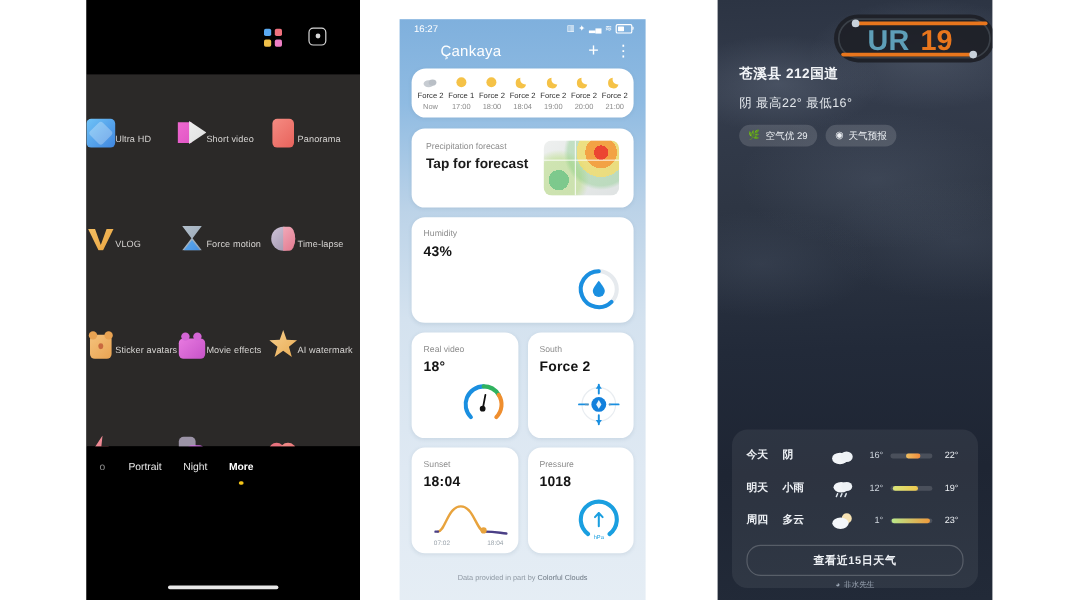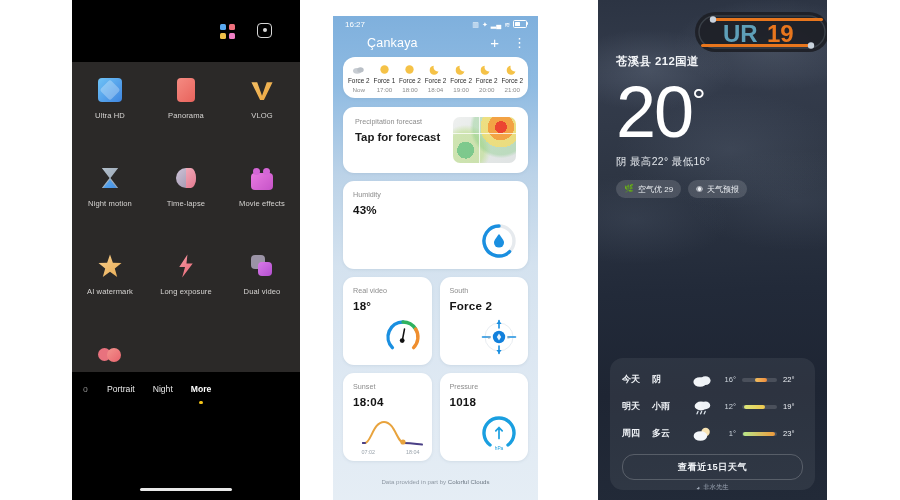--- a/index.html
+++ b/index.html
@@ -9,21 +9,21 @@
   
   .panel1{position:absolute;left:72px;top:0;width:228px;height:500px;background:#000;overflow:hidden;}
   .p1-topbar{height:62px;background:#000;display:flex;align-items:center;justify-content:flex-end;padding-right:26px;box-sizing:border-box;}
   .grid-ic{width:15px;height:15px;display:grid;grid-template-columns:6px 6px;grid-template-rows:6px 6px;gap:3px;margin-right:22px;}
   .grid-ic i{display:block;border-radius:1.5px;}
   .gear-ic{width:17px;height:17px;position:relative;}
   .gear-ic .oct{width:15px;height:15px;border:1.3px solid #d8d8d8;border-radius:4px;transform:rotate(0deg);box-sizing:border-box;position:relative;}
   .gear-ic .oct:before{content:"";position:absolute;left:50%;top:50%;width:4px;height:4px;margin:-2px 0 0 -2px;border-radius:50%;background:#d8d8d8;}
   .p1-sheet{background:#2b2928;height:310px;padding-top:16px;box-sizing:border-box;}
   .p1-grid{display:grid;grid-template-columns:repeat(3,1fr);row-gap:14px;}
-  .p1-cell{display:flex;flex-direction:column;align-items:center;justify-content:flex-start;height:74px;}
+  .p1-cell{display:flex;flex-direction:row;align-items:center;justify-content:flex-start;height:74px;}
   .p1-ic{width:24px;height:24px;margin-bottom:9px;position:relative;}
   .p1-lbl{font-size:7.6px;color:#d6d4d2;letter-spacing:.1px;text-align:center;white-space:nowrap;}
   .p1-bottom{background:#000;height:128px;position:relative;}
   .modes{display:flex;align-items:center;gap:16px;padding-top:10px;padding-left:10px;font-size:8.6px;color:#e9e9e9;}
   .modes .m{position:relative;padding:2px 1px;}
   .modes .m.sel{color:#fff;font-weight:600;}
   .modes .m.sel:after{content:"";position:absolute;left:50%;bottom:-8px;width:3.4px;height:3.4px;margin-left:-1.7px;border-radius:50%;background:#f5c518;}
   .modes .m.clip{color:#8c8c8c;overflow:hidden;width:6px;}
   .homebar{position:absolute;left:50%;bottom:9px;transform:translateX(-50%);width:92px;height:3px;border-radius:2px;background:#e8e8e8;}
 
@@ -93,21 +93,21 @@
   .chip{display:flex;align-items:center;gap:4px;background:rgba(255,255,255,.14);border-radius:9px;padding:3.5px 8px;color:#edf0f4;font-size:8px;}
   .chip .ci{font-size:8px;line-height:1;}
   .fc{position:absolute;left:12px;right:12px;top:358px;background:rgba(255,255,255,.065);border-radius:13px;padding:8px 12px 10px 12px;box-sizing:border-box;z-index:3;}
   .fc-row{display:flex;align-items:center;height:27px;}
   .fc-day{color:#eef1f5;font-size:9px;width:24px;font-weight:600;}
   .fc-desc{color:#eef1f5;font-size:9px;width:36px;margin-left:6px;font-weight:600;}
   .fc-ic{width:20px;height:16px;position:relative;margin:0 4px 0 4px;flex:0 0 auto;}
   .fc-lo{color:#cfd6de;font-size:7.6px;width:20px;text-align:right;}
   .fc-bar{flex:1;height:4px;border-radius:3px;margin:0 6px;position:relative;background:rgba(255,255,255,.14);}
   .fc-bar i{position:absolute;top:0;bottom:0;border-radius:3px;display:block;}
-  .fc-hi{color:#eef1f5;font-size:7.6px;width:20px;text-align:left;}
+  .fc-hi{color:#eef1f5;font-size:7.6px;width:20px;text-align:center;}
   .fc-btn{margin-top:7px;height:24px;border-radius:12px;border:1px solid rgba(255,255,255,.20);display:flex;align-items:center;justify-content:center;color:#eef1f5;font-size:9.2px;font-weight:600;letter-spacing:.5px;}
   .p3-foot{position:absolute;left:0;right:0;bottom:8px;text-align:center;color:#9aa4b2;font-size:6.4px;z-index:3;display:flex;align-items:center;justify-content:center;gap:3px;}
 </style>
 </head>
 <body>
 
 <div class="stage">
 
   <div class="panel1">
 
@@ -127,51 +127,67 @@
       <div class="p1-grid">
 
         <div class="p1-cell">
           <div class="p1-ic">
             <div class="sh sq" style="background:linear-gradient(135deg,#6fc3f7,#3f86e0);transform:rotate(0deg);"></div>
             <div class="sh sq" style="background:rgba(255,255,255,.28);transform:rotate(45deg) scale(.62);"></div>
           </div>
           <div class="p1-lbl">Ultra HD</div>
         </div>
 
+        <div class="p1-cell">
+          <div class="p1-ic">
+            <div class="sh" style="background:linear-gradient(135deg,#f06ad0,#d94bc0);clip-path:polygon(0 14%,48% 14%,48% 86%,0 86%);border-radius:3px;"></div>
+            <div class="sh" style="background:linear-gradient(135deg,#f5f5f5,#dcdcdc);clip-path:polygon(40% 10%,100% 50%,40% 90%);"></div>
+          </div>
+          <div class="p1-lbl">Short video</div>
+        </div>
 
         <div class="p1-cell">
           <div class="p1-ic">
             <div class="sh sq" style="background:linear-gradient(135deg,#f58b82,#e8635c);left:3px;right:3px;"></div>
           </div>
           <div class="p1-lbl">Panorama</div>
         </div>
 
         <div class="p1-cell">
           <div class="p1-ic">
             <div class="sh" style="background:linear-gradient(135deg,#f5c268,#e9a23c);clip-path:polygon(6% 18%,30% 18%,50% 74%,70% 18%,94% 18%,58% 92%,42% 92%);"></div>
           </div>
           <div class="p1-lbl">VLOG</div>
         </div>
 
         <div class="p1-cell">
           <div class="p1-ic">
             <div class="sh" style="background:linear-gradient(135deg,#b8c4d0,#8e9dad);clip-path:polygon(16% 8%,84% 8%,52% 50%,84% 92%,16% 92%,48% 50%);"></div>
             <div class="sh" style="background:linear-gradient(135deg,#6fc3f7,#3f86e0);clip-path:polygon(22% 92%,78% 92%,50% 56%);"></div>
           </div>
-          <div class="p1-lbl">Night motion</div>
+          <div class="p1-lbl">Force motion</div>
         </div>
 
         <div class="p1-cell">
           <div class="p1-ic">
             <div class="sh" style="background:linear-gradient(135deg,#cfc3d8,#9a8fa8);border-radius:50%;left:2px;right:2px;top:2px;bottom:2px;"></div>
             <div class="sh" style="background:linear-gradient(135deg,#f0a9b8,#e3798f);border-radius:0 50% 50% 0;left:50%;right:2px;top:2px;bottom:2px;"></div>
           </div>
           <div class="p1-lbl">Time-lapse</div>
         </div>
 
+        <div class="p1-cell">
+          <div class="p1-ic">
+            <div class="sh sq" style="background:linear-gradient(135deg,#f5c27c,#e9a352);left:3px;right:3px;top:4px;"></div>
+            <div class="sh" style="left:2px;top:1px;width:7px;height:7px;border-radius:50%;background:#e9a352;"></div>
+            <div class="sh" style="left:15px;top:1px;width:7px;height:7px;border-radius:50%;background:#e9a352;"></div>
+            <div class="sh" style="left:10px;top:11px;width:4px;height:5px;border-radius:2px;background:#c9693f;"></div>
+          </div>
+          <div class="p1-lbl">Sticker avatars</div>
+        </div>
 
         <div class="p1-cell">
           <div class="p1-ic">
             <div class="sh sq" style="background:linear-gradient(135deg,#e87ae0,#c653c8);top:7px;left:1px;right:1px;"></div>
             <div class="sh" style="left:3px;top:2px;width:7px;height:7px;border-radius:50%;background:#d466d6;"></div>
             <div class="sh" style="left:13px;top:2px;width:7px;height:7px;border-radius:50%;background:#d466d6;"></div>
           </div>
           <div class="p1-lbl">Movie effects</div>
         </div>
 
@@ -414,21 +430,20 @@
         <rect x="8" y="38" width="112" height="3" rx="1.5" fill="#e8761d"></rect>
         <circle cx="20" cy="13.5" r="3.2" fill="#c9d2dc"></circle>
         <circle cx="118" cy="39.5" r="3.2" fill="#c9d2dc"></circle>
         <text x="30" y="36" font-family="Liberation Sans" font-size="24" font-weight="700" fill="#5e9fb8">UR</text>
         <text x="74" y="36" font-family="Liberation Sans" font-size="24" font-weight="700" fill="#e8761d">19</text>
       </svg>
     </div>
 
     <div class="p3-in">
       <div class="p3-loc">苍溪县 212国道</div>
-      <div class="p3-temp"><span>20</span><sup>°</sup></div>
       <div class="p3-sub">阴  最高22° 最低16°</div>
       <div class="chips">
         <div class="chip">
           <span class="ci">🌿</span>
           <span>空气优 29</span>
         </div>
         <div class="chip">
           <span class="ci">◉</span>
           <span>天气预报</span>
         </div>

